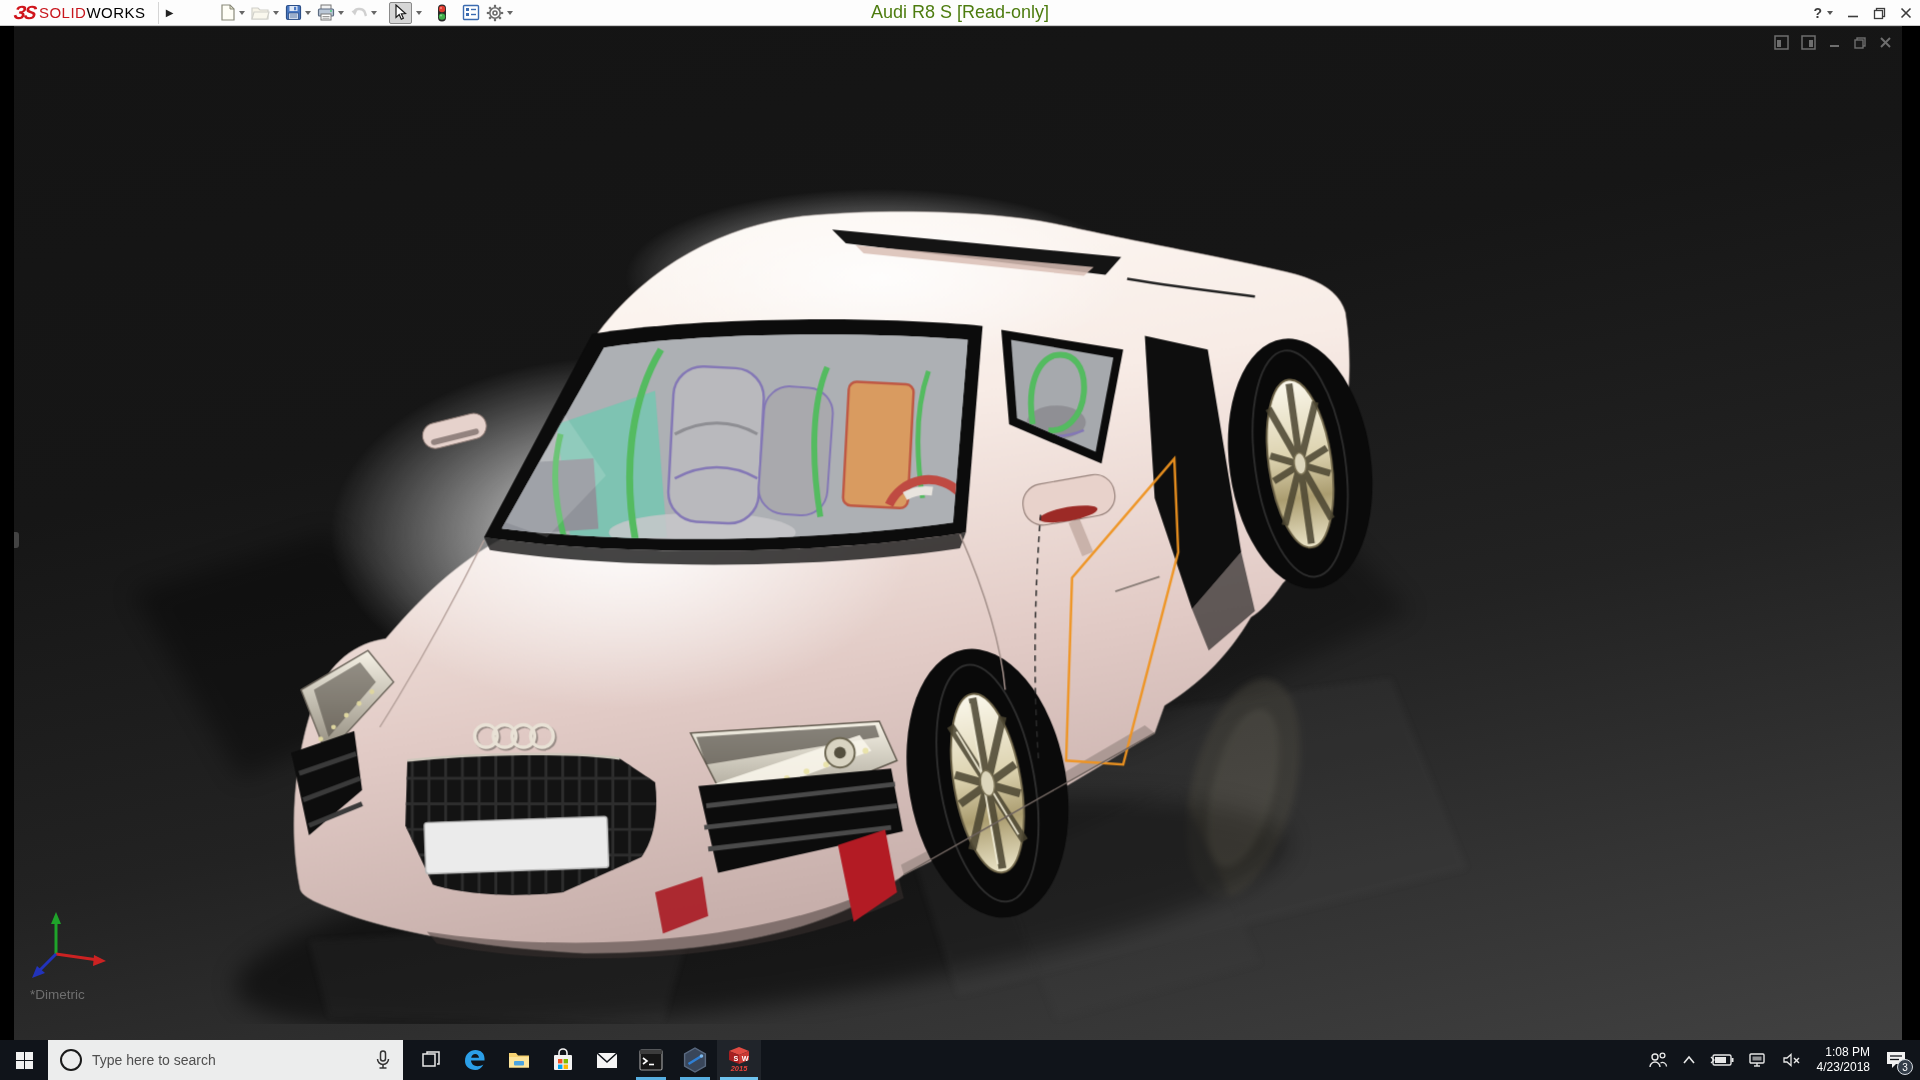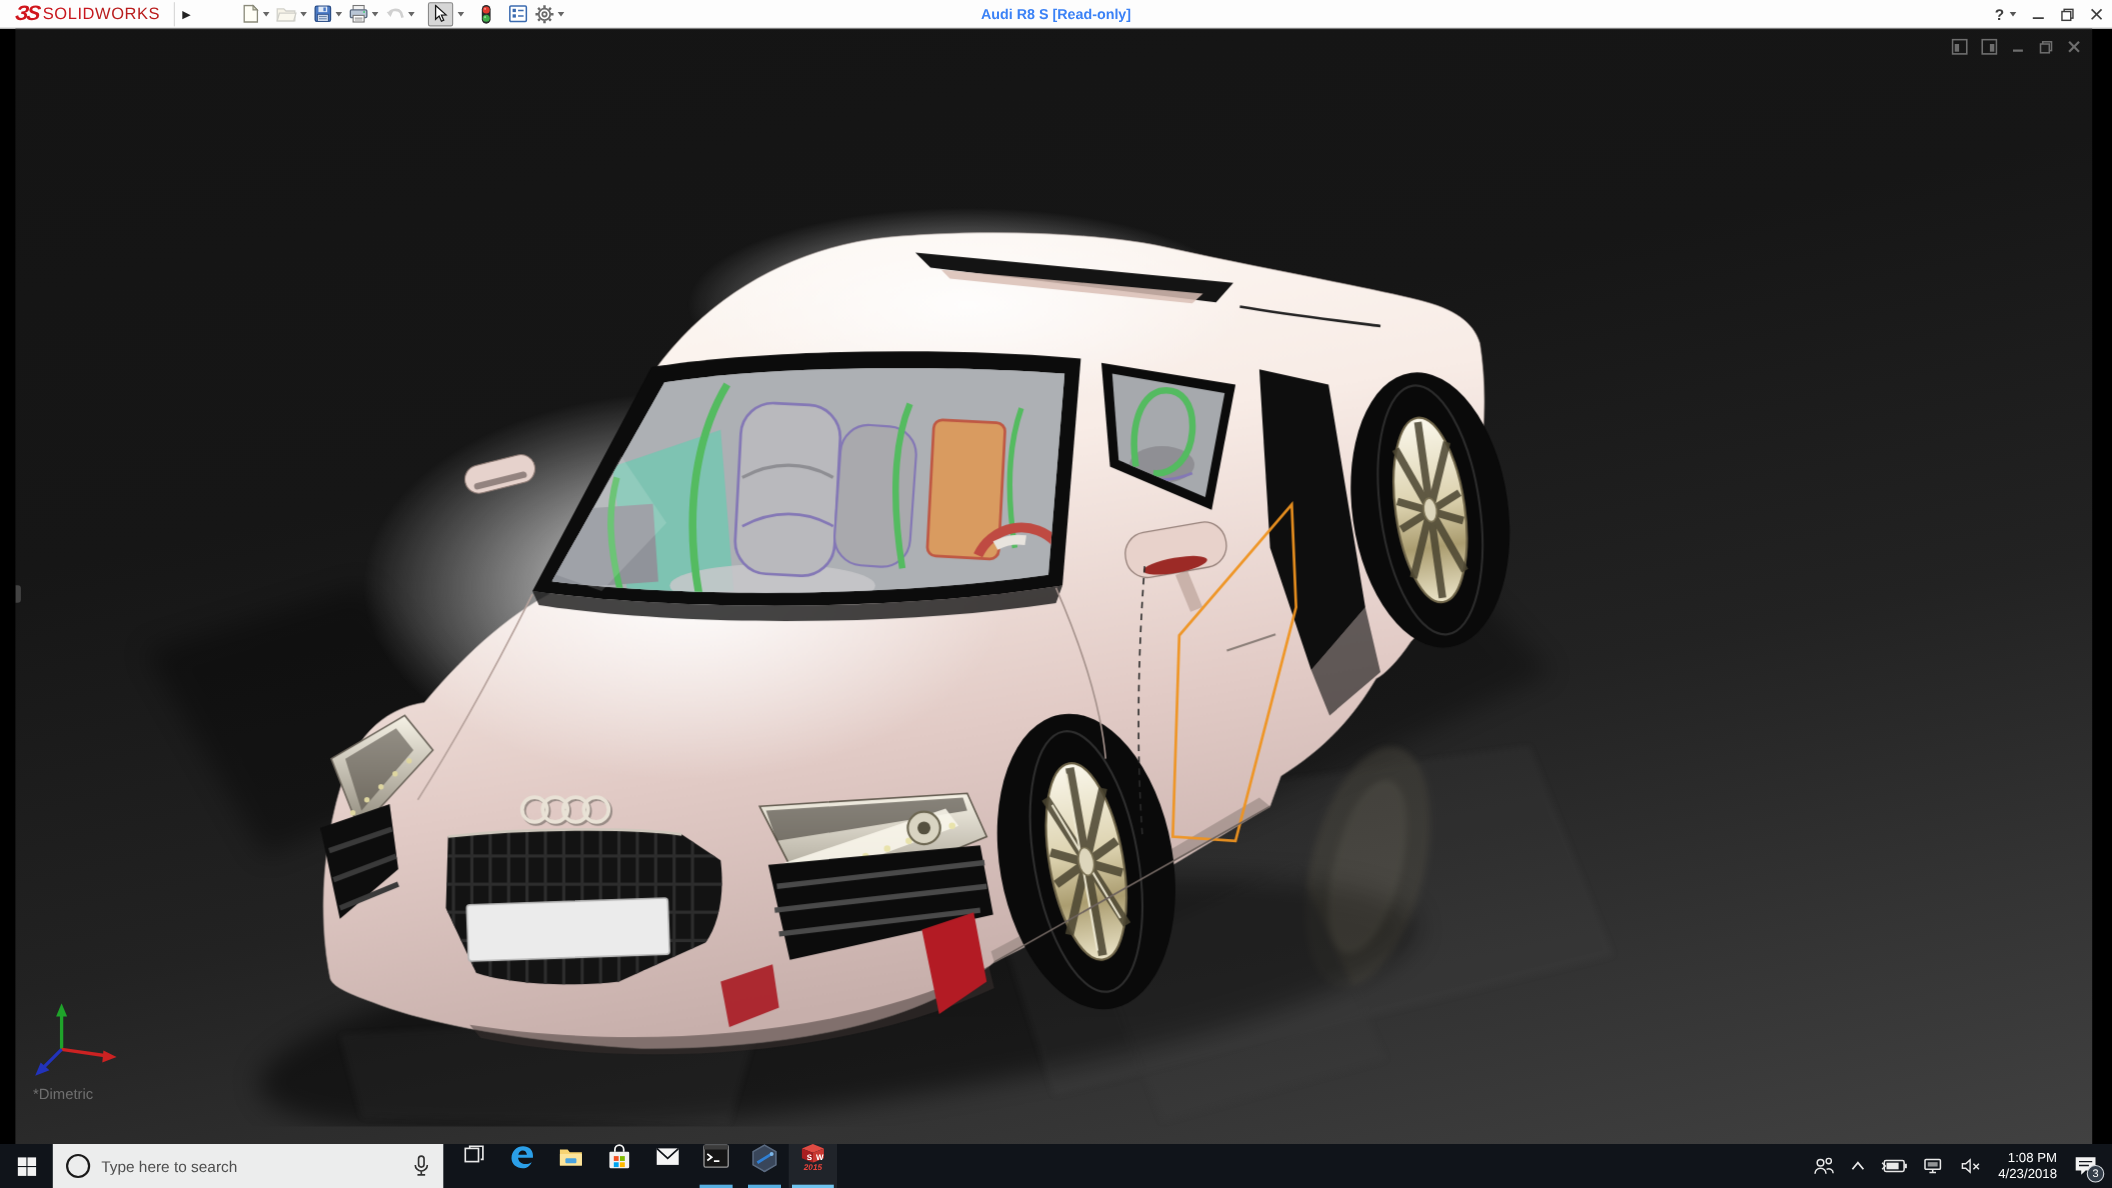--- a/index.html
+++ b/index.html
@@ -8,35 +8,35 @@
   .app { position:relative; width:1920px; height:1080px; }
 
   
   .titlebar { position:absolute; top:0; left:0; width:1920px; height:26px;
     background:#fdfdfd; border-bottom:1px solid #c9c9c9; display:flex; align-items:center; }
   .logo-wrap { display:flex; align-items:center; height:26px; padding-left:14px; }
   .logo-mark { font-style:italic; font-weight:800; font-size:19px; color:#d0151c;
     transform:skewX(-8deg); letter-spacing:-2px; margin-right:4px; line-height:1; }
   .brand { font-size:15px; color:#c8161d; letter-spacing:.5px; line-height:1; }
   .brand .b { font-weight:400; }
-  .brand .w { font-weight:300; color:#b91c1c; }
+  .brand .w { font-weight:300; color:#000000; }
   .logo-sep { width:1px; height:22px; background:#d5d5d5; margin:0 4px 0 12px; }
   .flyout { width:14px; height:22px; display:flex; align-items:center; justify-content:center;
     font-size:10px; color:#222; cursor:pointer; }
   .tools { display:flex; align-items:center; margin-left:40px; gap:2px; }
   .tb-btn { display:flex; align-items:center; height:22px; padding:0 2px; background:transparent;
     border:none; gap:1px; cursor:pointer; }
   .tb-btn svg { display:block; }
   .tb-btn.disabled svg { opacity:.38; }
   .tb-btn.active-tool { background:#d6d6d6; border:1px solid #8a8a8a; border-radius:2px; }
   .caret { width:0; height:0; border-left:3.5px solid transparent; border-right:3.5px solid transparent;
     border-top:4px solid #666; margin-left:2px; }
   .tb-gap { width:6px; }
-  .win-title { position:absolute; left:0; right:0; text-align:center; font-size:13px;
-    color:#3b82f6; pointer-events:none;font-weight:bold; }
+  .win-title { position:absolute; left:0; right:0; text-align:center; font-size:18px;
+    color:#4d7c0f; pointer-events:none; }
   .win-controls { position:absolute; right:8px; top:0; height:26px; display:flex;
     align-items:center; gap:14px; }
   .wc { color:#3d3d3d; font-size:14px; line-height:1; cursor:pointer;
     display:flex; align-items:center; gap:3px; }
   .wc .caret { border-top-color:#555; }
   .wc svg { display:block; }
 
   
   .viewport { position:absolute; top:26px; left:14px; width:1888px; height:1014px;
     background:linear-gradient(168deg,#141414 0%,#161616 35%,#222222 62%,#333333 82%,#414141 100%);
@@ -53,21 +53,21 @@
   .taskbar { position:absolute; bottom:0; left:0; width:1920px; height:40px;
     background:#10141a; display:flex; align-items:stretch; }
   .start-btn { width:48px; display:flex; align-items:center; justify-content:center; cursor:pointer; }
   .search-box { width:355px; background:#eceded; display:flex; align-items:center;
     padding:0 12px; gap:10px; cursor:text; }
   .cortana-ring { width:22px; height:22px; border:2.5px solid #1a1a1a; border-radius:50%; flex:none; }
   .search-input { flex:1; border:none; outline:none; background:transparent; font-size:14px;
     color:#3c3c3c; font-family:"Liberation Sans",sans-serif; }
   .search-input::placeholder { color:#4f4f4f; opacity:1; }
   .task-icons { display:flex; align-items:stretch; margin-left:6px; }
-  .tk-btn { position:relative; width:44px; display:flex; align-items:flex-start; justify-content:center;
+  .tk-btn { position:relative; width:44px; display:flex; align-items:center; justify-content:center;
     cursor:pointer; }
   .tk-btn.running::after { content:""; position:absolute; bottom:0; left:7px; right:7px; height:3px;
     background:#57aee0; }
   .tk-btn.active-app { background:rgba(255,255,255,.07); }
   .tk-btn.active-app::after { left:3px; right:3px; background:#6fc3ee; }
   .sw-badge { display:flex; flex-direction:column; align-items:center; line-height:1; }
   .tray { margin-left:auto; display:flex; align-items:center; padding-right:6px; }
   .tray-btn { height:40px; display:flex; align-items:center; justify-content:center;
     padding:0 7px; cursor:pointer; }
   .clock { text-align:right; color:#ffffff; font-size:12px; line-height:1.25; padding:0 8px; cursor:default; }

